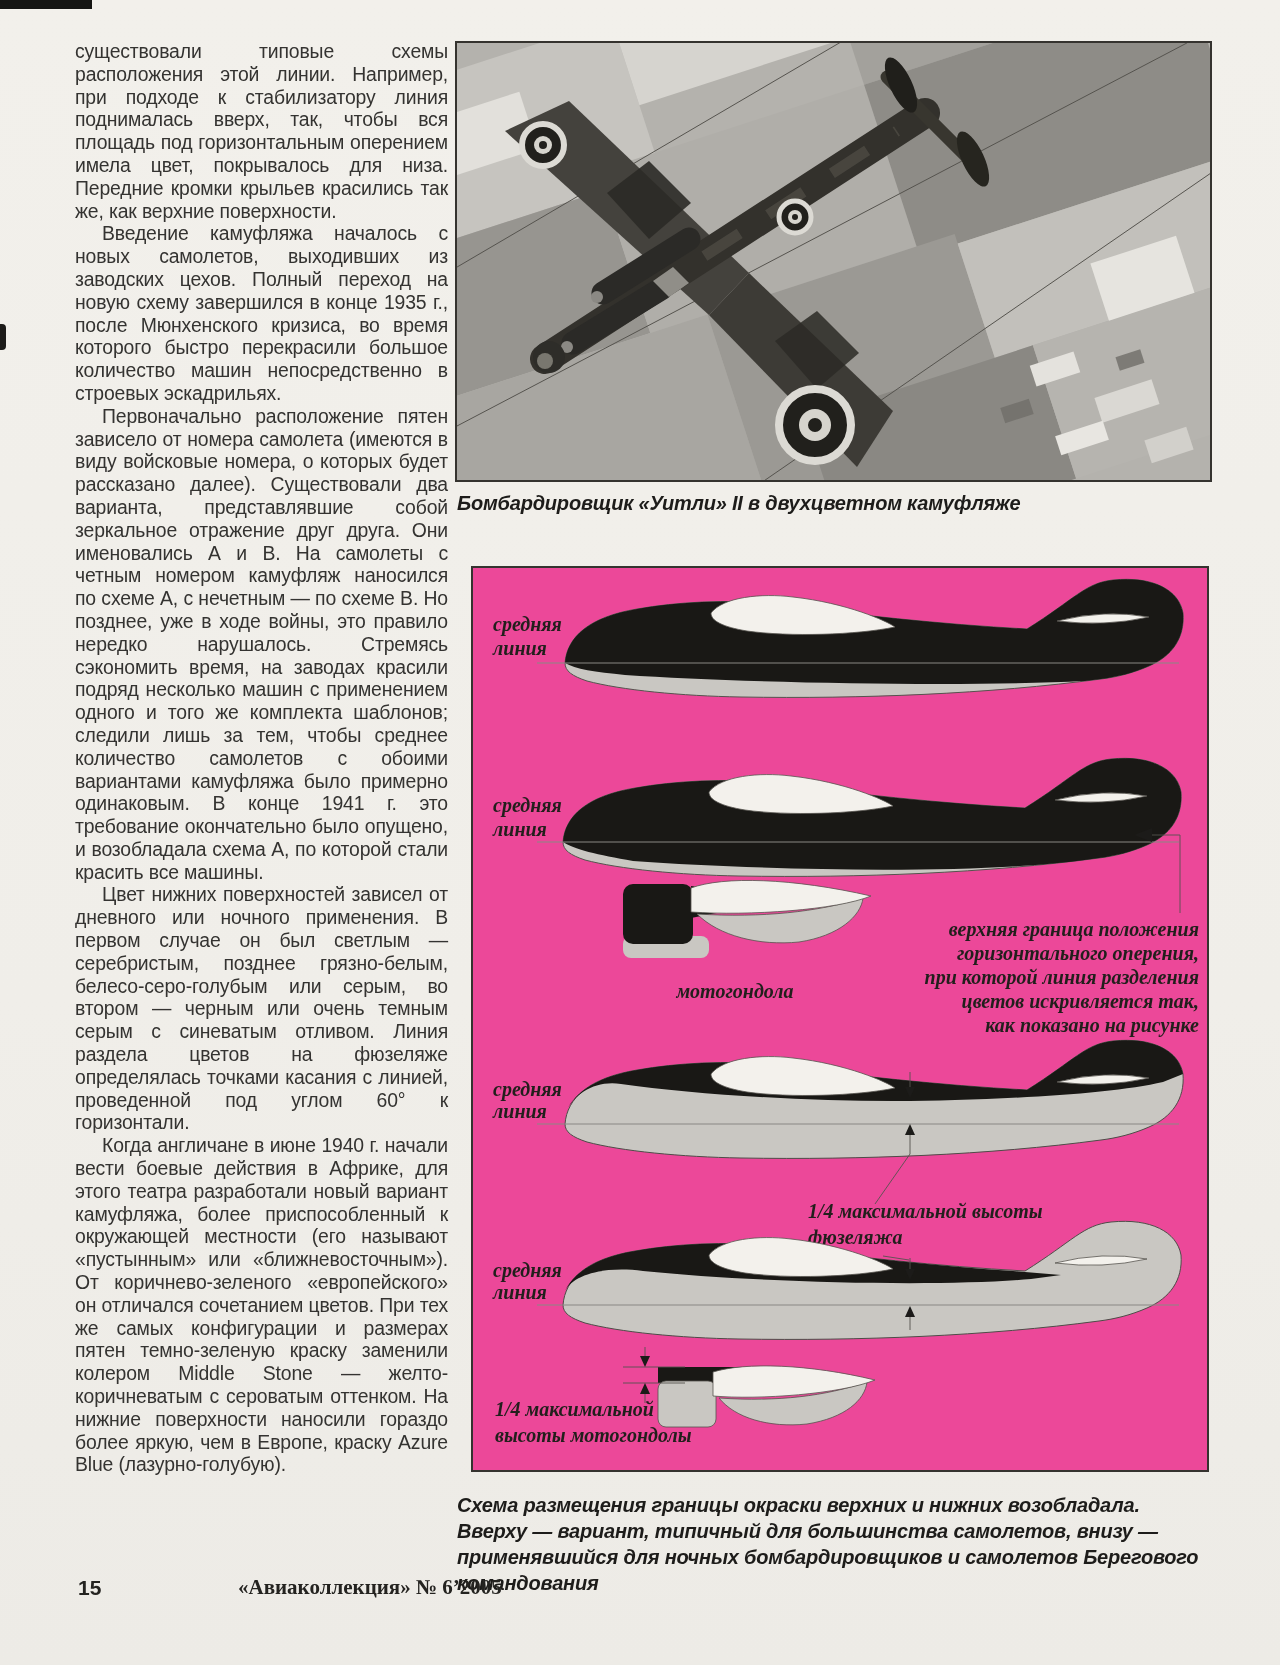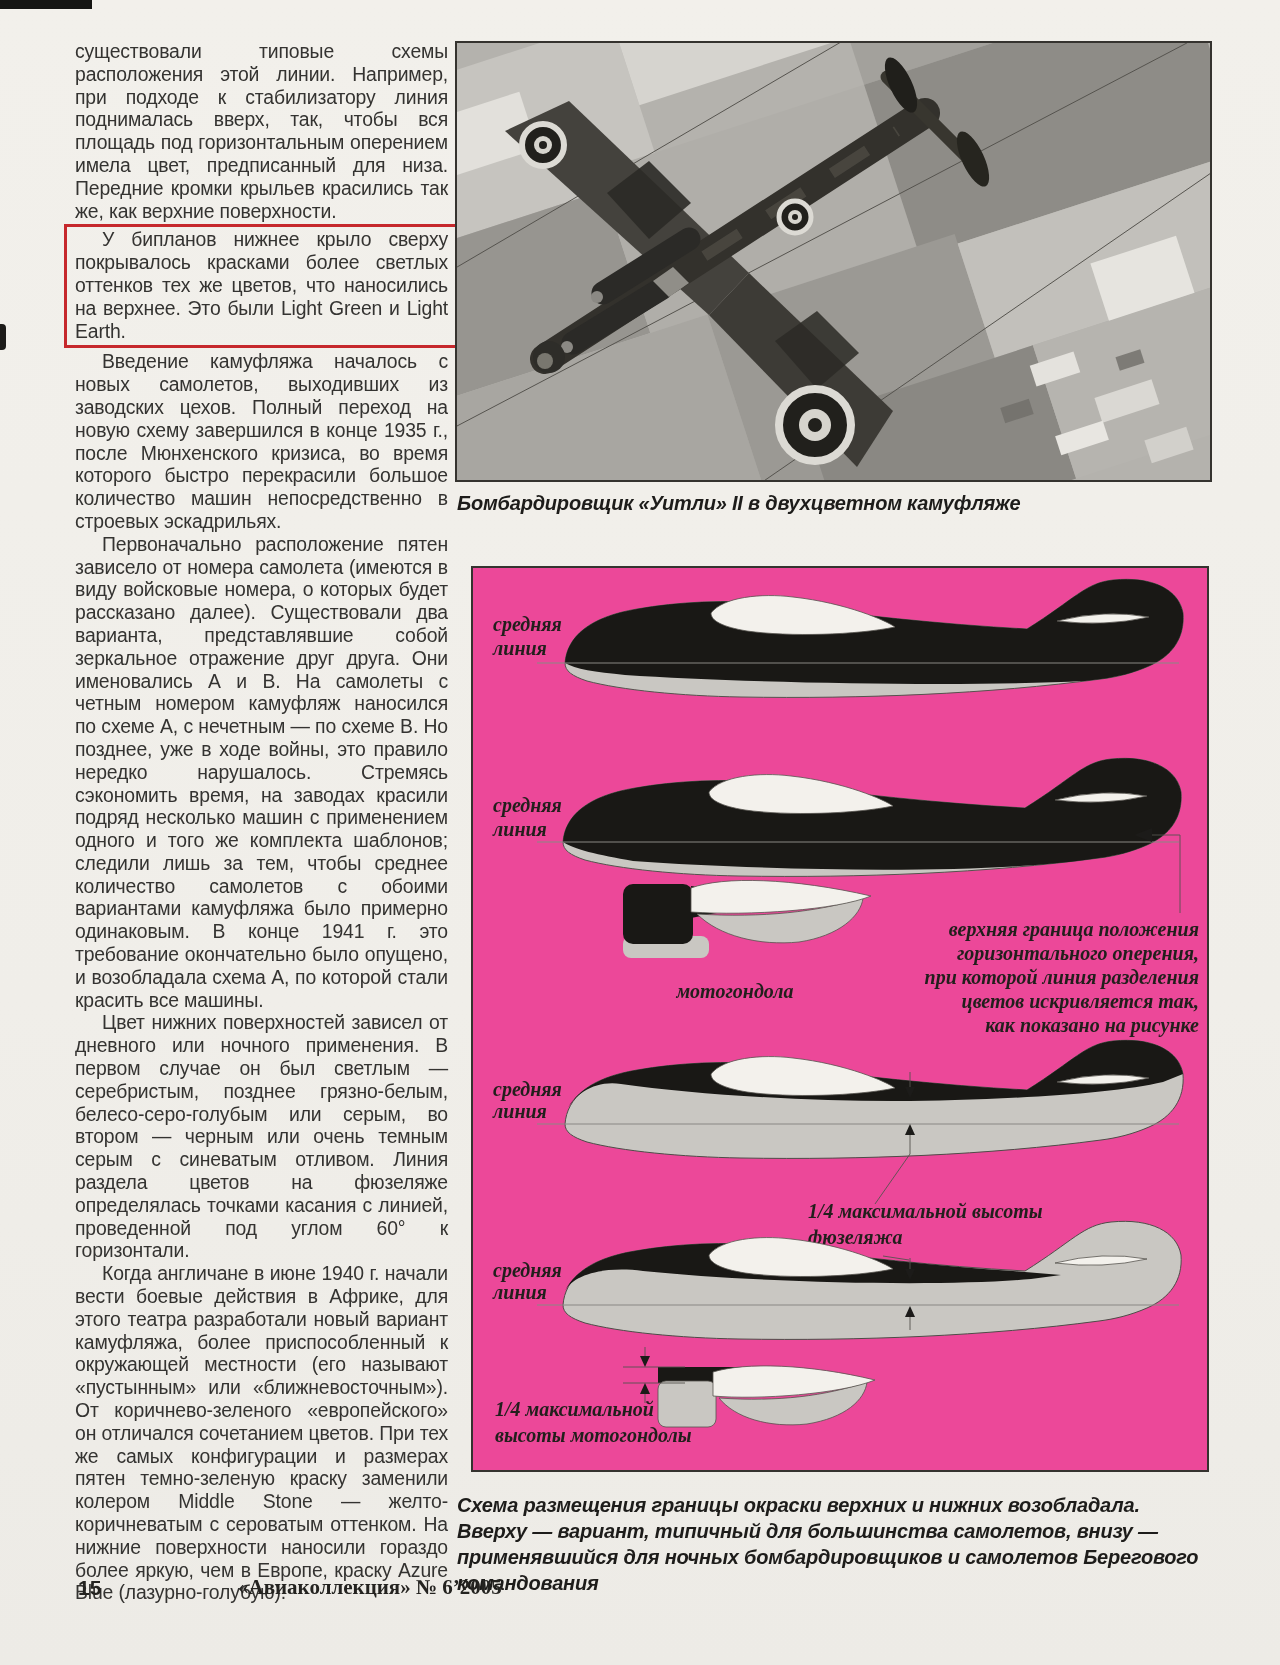--- a/index.html
+++ b/index.html
@@ -48,22 +48,21 @@
   .topbar{left:0;top:0;width:92px;height:9px;background:#151513;}
   .edgeblob{left:0;top:324px;width:6px;height:26px;background:#1c1b19;border-radius:0 4px 4px 0;}
 </style>
 </head>
 <body>
 
 <div class="abs topbar"></div>
 <div class="abs edgeblob"></div>
 
 <div class="abs article">
-  <p class="first">существовали типовые схемы расположения этой линии. Например, при подходе к стабилизатору линия поднималась вверх, так, чтобы вся площадь под горизонтальным оперением имела цвет, предписанный для низа. Передние кромки крыльев красились так же, как верхние поверхности.</p>
-  <p class="hl">У бипланов нижнее крыло сверху покрывалось красками более светлых оттенков тех же цветов, что наносились на верхнее. Это были Light Green и Light Earth.</p>
+  <p class="first">существовали типовые схемы расположения этой линии. Например, при подходе к стабилизатору линия поднималась вверх, так, чтобы вся площадь под горизонтальным оперением имела цвет, покрывалось для низа. Передние кромки крыльев красились так же, как верхние поверхности.</p>
   <p>Введение камуфляжа началось с новых самолетов, выходивших из заводских цехов. Полный переход на новую схему завершился в конце 1935 г., после Мюнхенского кризиса, во время которого быстро перекрасили большое количество машин непосредственно в строевых эскадрильях.</p>
   <p>Первоначально расположение пятен зависело от номера самолета (имеются в виду войсковые номера, о которых будет рассказано далее). Существовали два варианта, представлявшие собой зеркальное отражение друг друга. Они именовались А и В. На самолеты с четным номером камуфляж наносился по схеме А, с нечетным — по схеме В. Но позднее, уже в ходе войны, это правило нередко нарушалось. Стремясь сэкономить время, на заводах красили подряд несколько машин с применением одного и того же комплекта шаблонов; следили лишь за тем, чтобы среднее количество самолетов с обоими вариантами камуфляжа было примерно одинаковым. В конце 1941 г. это требование окончательно было опущено, и возобладала схема А, по которой стали красить все машины.</p>
   <p>Цвет нижних поверхностей зависел от дневного или ночного применения. В первом случае он был светлым — серебристым, позднее грязно-белым, белесо-серо-голубым или серым, во втором — черным или очень темным серым с синеватым отливом. Линия раздела цветов на фюзеляже определялась точками касания с линией, проведенной под углом 60° к горизонтали.</p>
   <p>Когда англичане в июне 1940 г. начали вести боевые действия в Африке, для этого театра разработали новый вариант камуфляжа, более приспособленный к окружающей местности (его называют «пустынным» или «ближневосточным»). От коричнево-зеленого «европейского» он отличался сочетанием цветов. При тех же самых конфигурации и размерах пятен темно-зеленую краску заменили колером Middle Stone — желто-коричневатым с сероватым оттенком. На нижние поверхности наносили гораздо более яркую, чем в Европе, краску Azure Blue (лазурно-голубую).</p>
 </div>
 
 <div class="abs photo">
   <svg width="753" height="437" viewBox="0 0 753 437">
     <rect x="0" y="0" width="753" height="437" fill="#b4b2ad"></rect>
 

